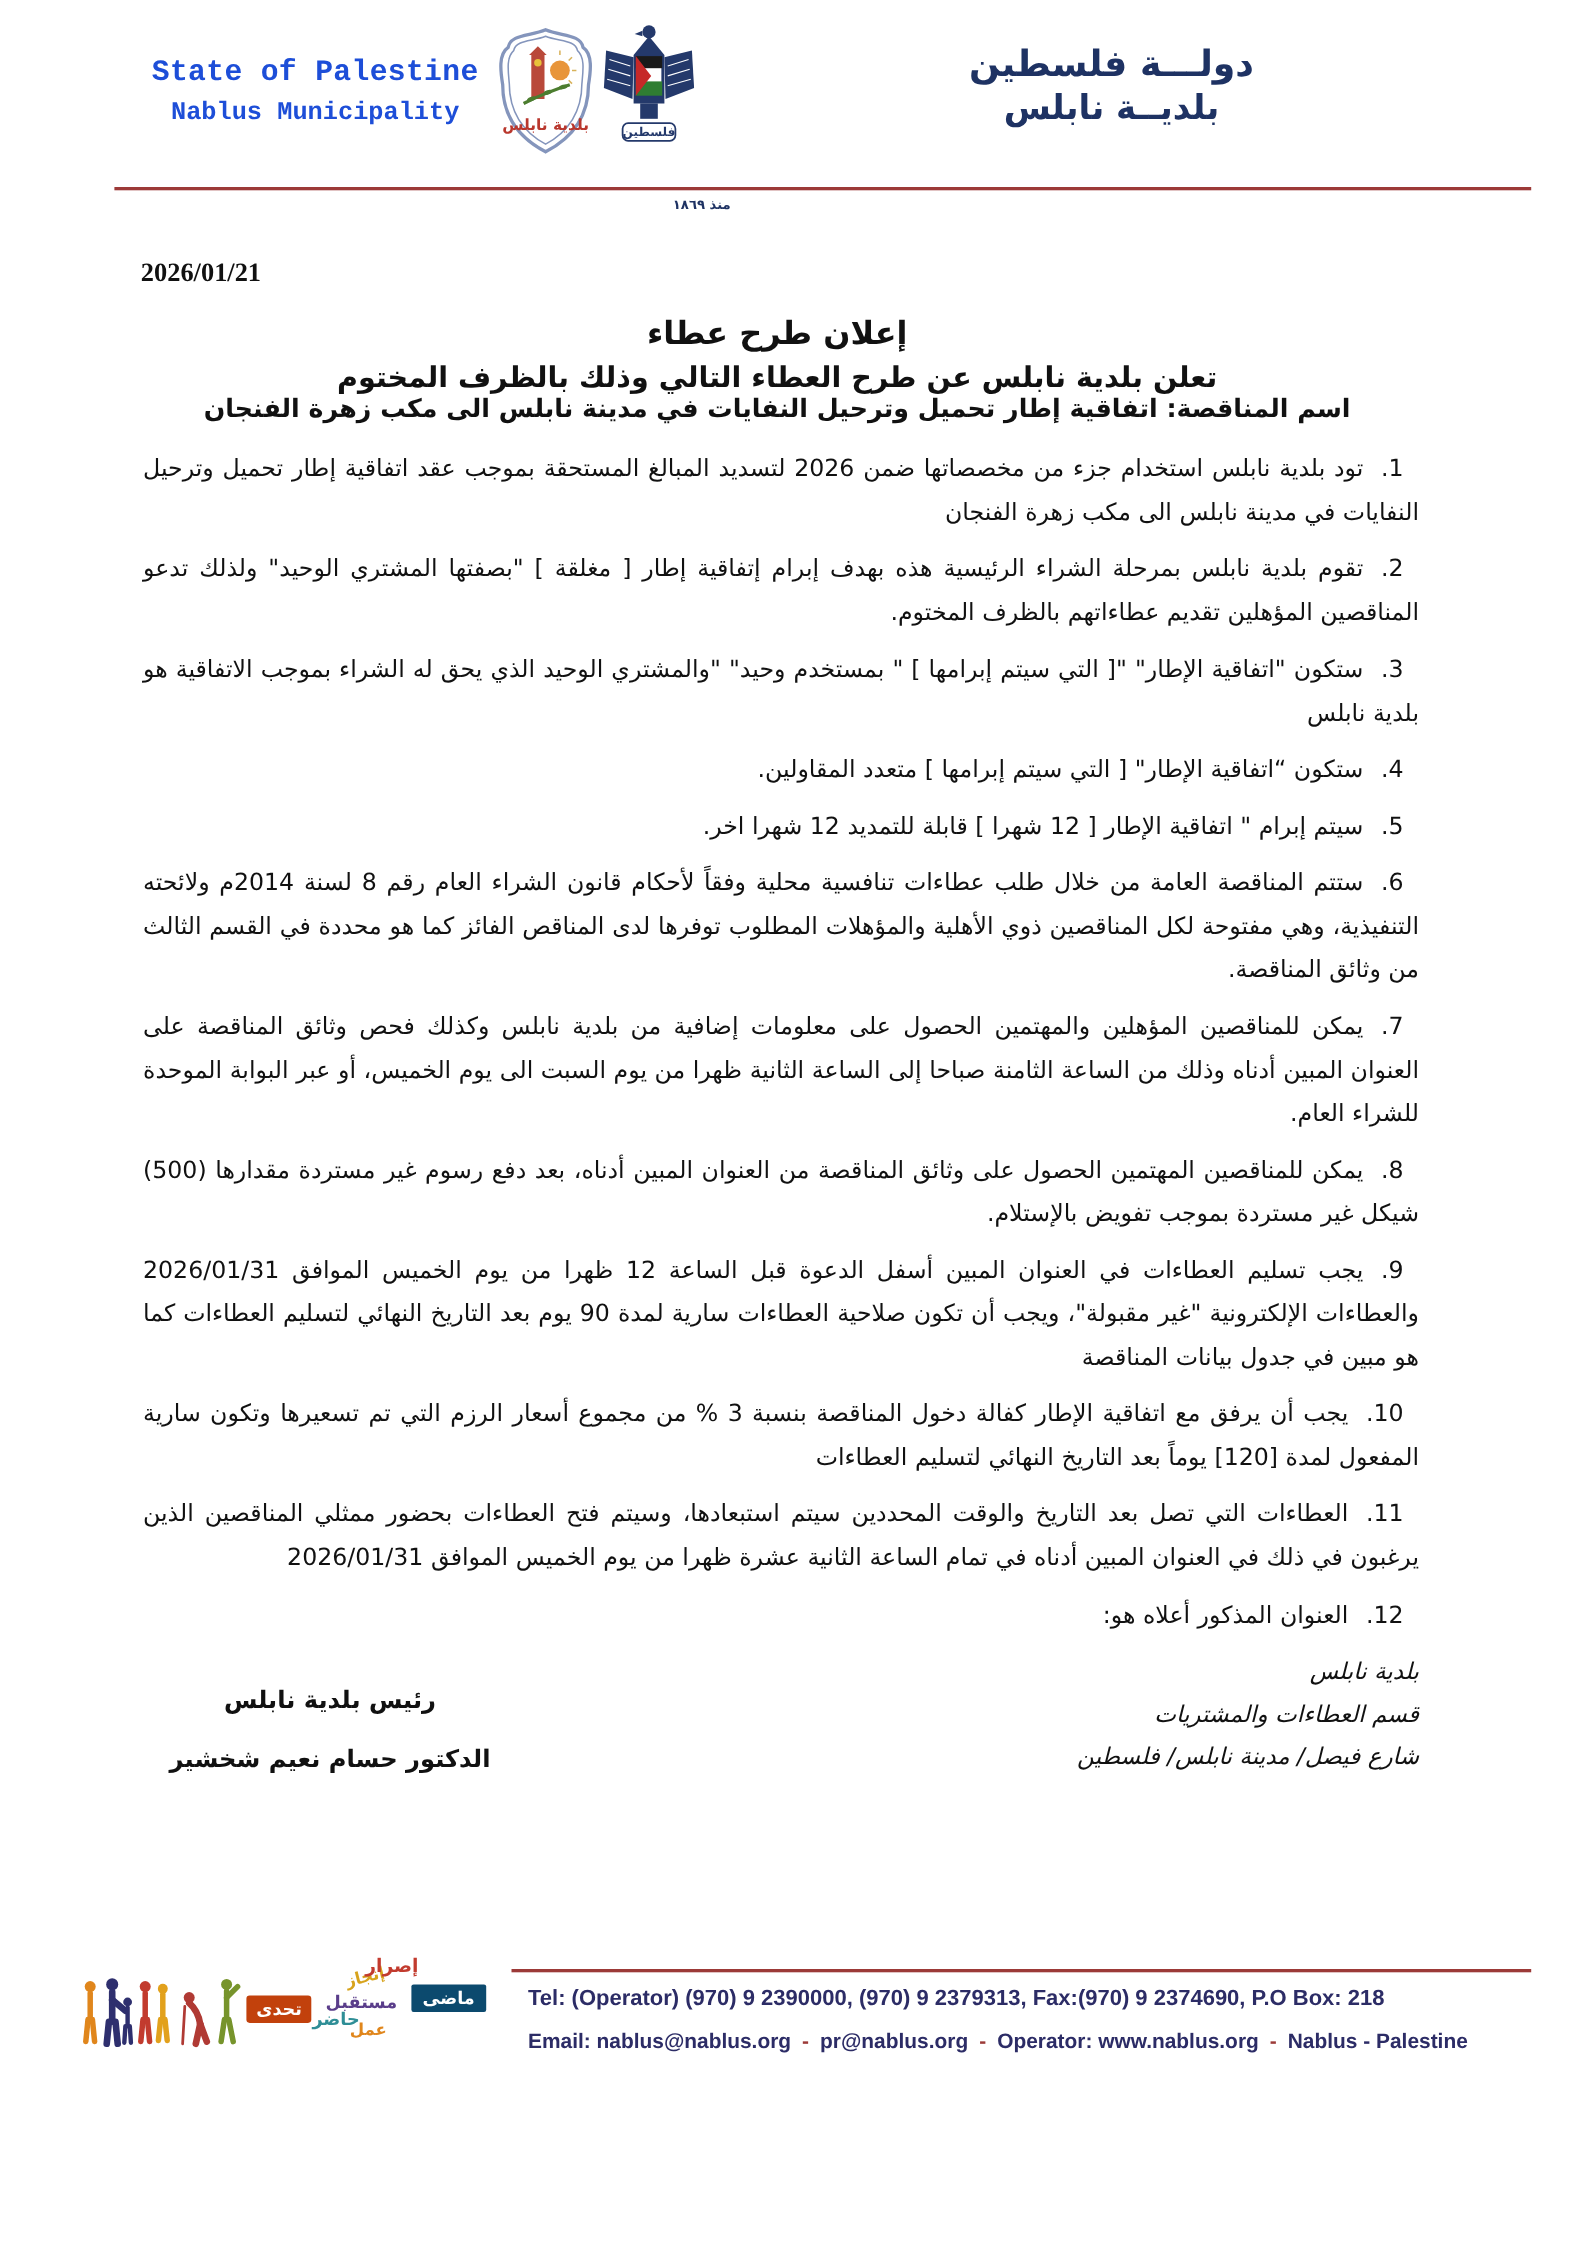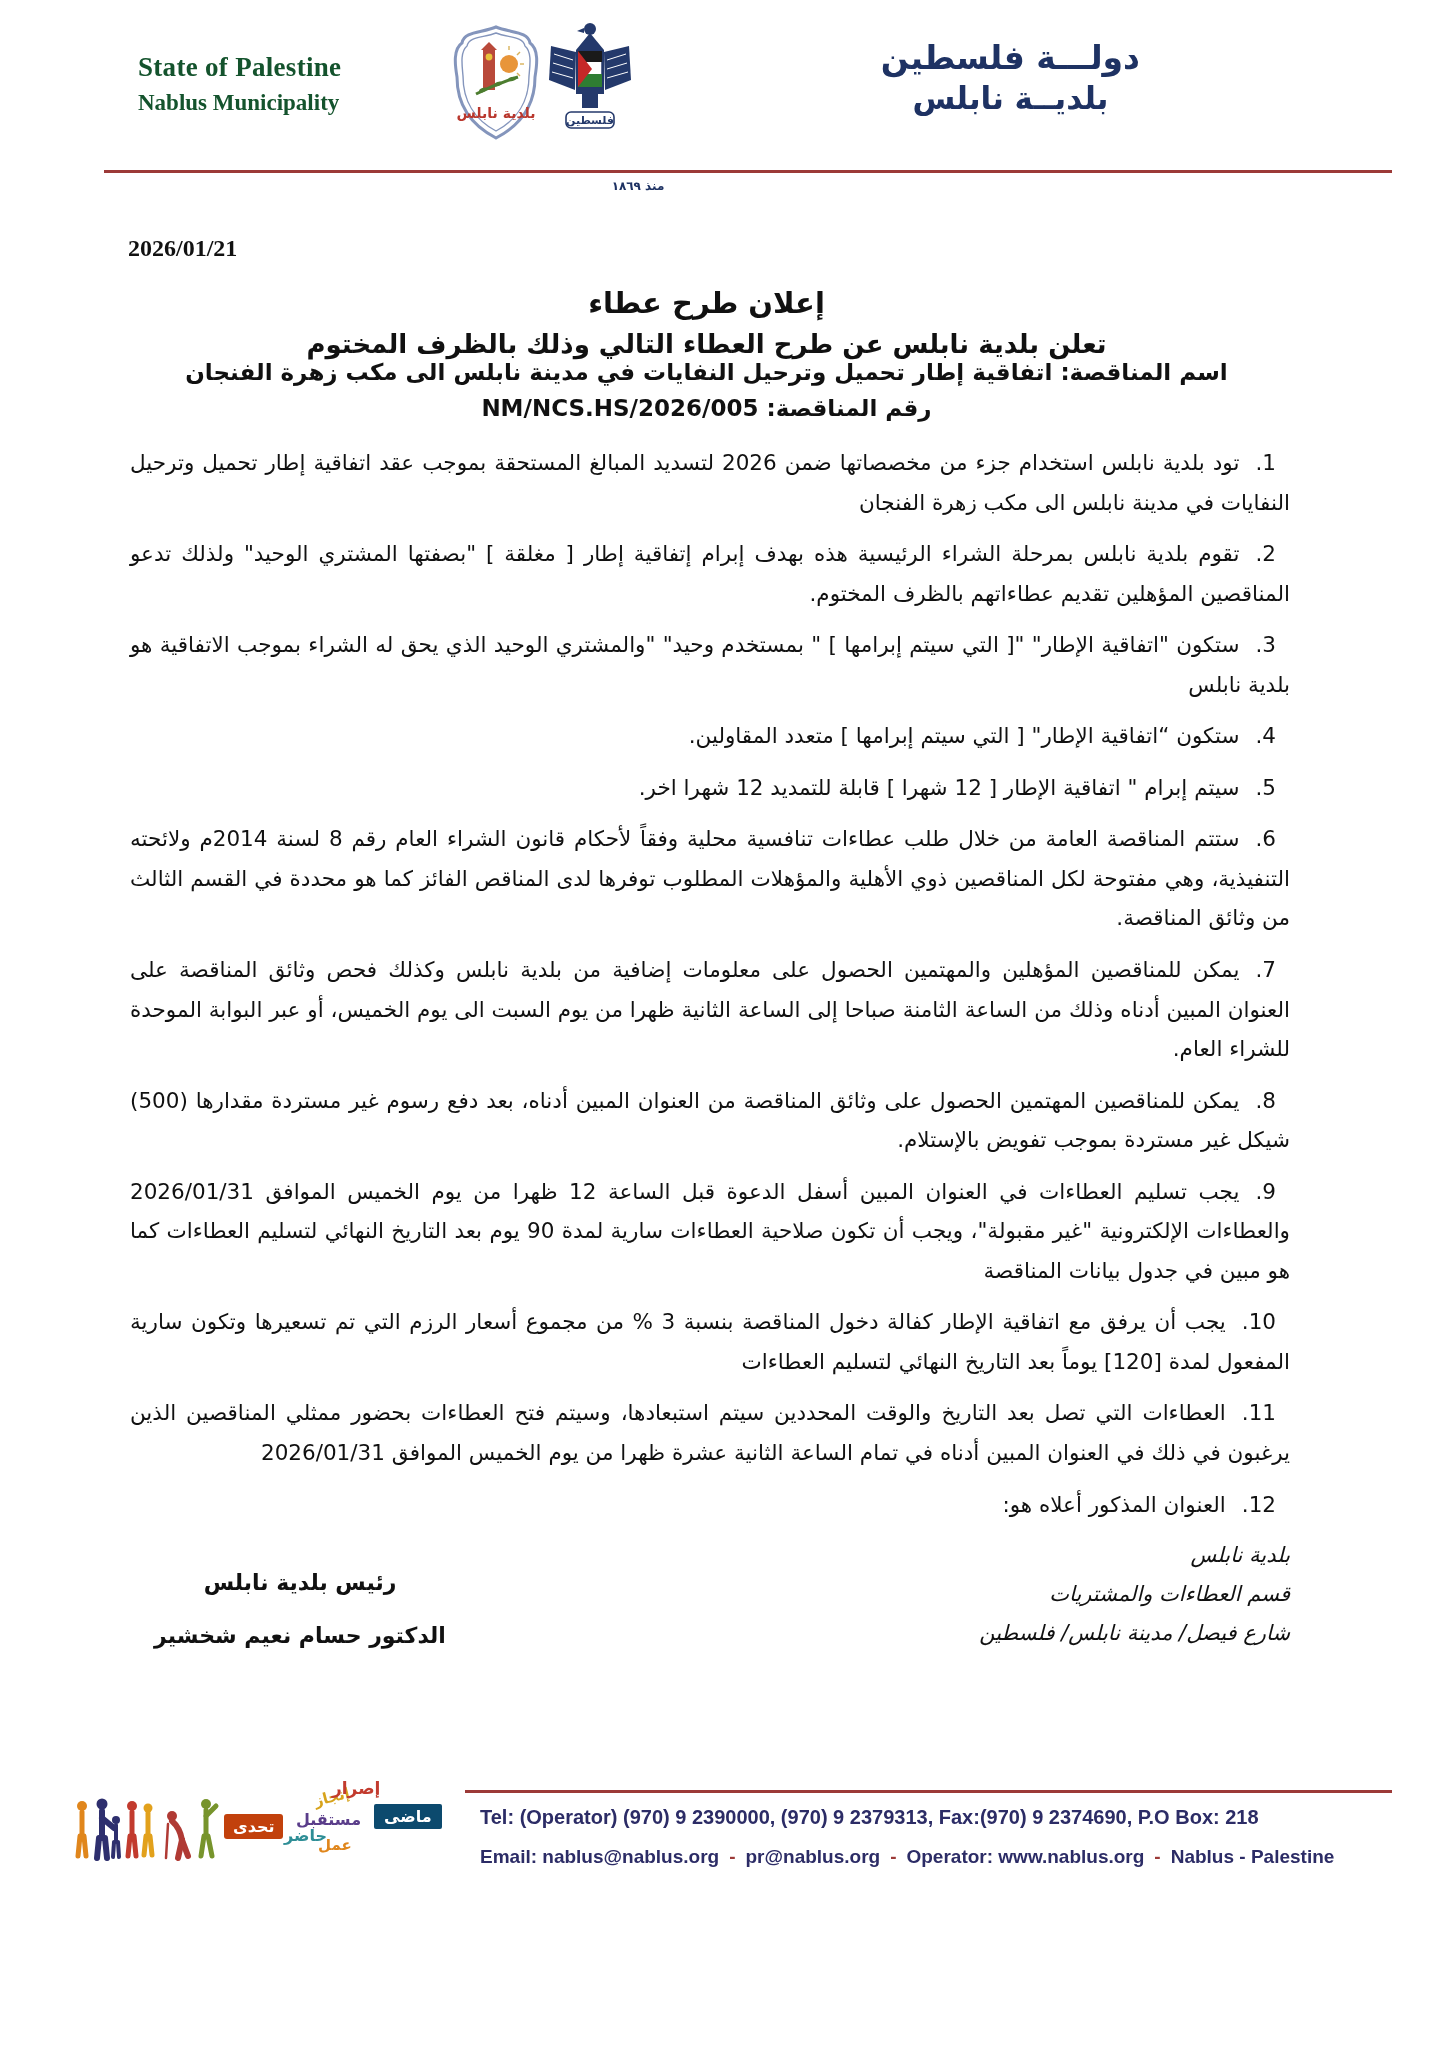--- a/index.html
+++ b/index.html
@@ -3,22 +3,22 @@
 <meta charset="utf-8">
 <style>
   html,body{margin:0;padding:0}
   body{
     width:1448px;height:2048px;position:relative;overflow:hidden;
     background:#ffffff;color:#111;
     font-family:"DejaVu Sans",sans-serif;
   }
   
   .header{position:relative;height:205px;}
-  .h-en{position:absolute;left:138px;top:52px;color:#14532d;
-        font-family:Liberation Serif, serif;font-weight:bold;}
+  .h-en{position:absolute;left:138px;top:52px;text-align:center;color:#1d4ed8;
+        font-family:Liberation Mono, monospace;font-weight:bold;}
   .h-en .l1{font-size:27px;letter-spacing:.3px;}
   .h-en .l2{font-size:23px;margin-top:7px;}
   .h-ar{position:absolute;right:308px;top:38px;text-align:center;color:#1e3263;
         font-weight:bold;direction:rtl;}
   .h-ar .l1{font-size:33px;}
   .h-ar .l2{font-size:31px;margin-top:3px;}
   .seal{position:absolute;left:450px;top:24px;}
   .coat{position:absolute;left:546px;top:18px;}
   .h-rule{position:absolute;left:104px;right:56px;top:170px;height:3px;background:#9c3a38;}
   .since{position:absolute;left:583px;top:179px;width:110px;text-align:center;
@@ -123,21 +123,20 @@
   <div class="h-rule"></div>
   <div class="since">منذ ١٨٦٩</div>
 </div>
 
 <div class="date">2026/01/21</div>
 
 <div class="titles">
   <div class="t1">إعلان طرح عطاء</div>
   <div class="t2">تعلن بلدية نابلس عن طرح العطاء التالي وذلك بالظرف المختوم</div>
   <div class="t3">اسم المناقصة: اتفاقية إطار تحميل وترحيل النفايات في مدينة نابلس الى مكب زهرة الفنجان</div>
-  <div class="t4">رقم المناقصة: NM/NCS.HS/2026/005</div>
 </div>
 
 <ol class="list" id="items-list">
   <li class="item"><span class="num">1.</span><span class="txt">تود بلدية نابلس استخدام جزء من مخصصاتها ضمن 2026 لتسديد المبالغ  المستحقة  بموجب عقد  اتفاقية إطار تحميل وترحيل  النفايات في مدينة نابلس الى مكب زهرة الفنجان</span></li>
 
   <li class="item"><span class="num">2.</span><span class="txt">تقوم بلدية نابلس بمرحلة الشراء الرئيسية هذه بهدف إبرام إتفاقية إطار [ مغلقة ] "بصفتها المشتري الوحيد" ولذلك تدعو المناقصين المؤهلين تقديم عطاءاتهم بالظرف المختوم.</span></li>
 
   <li class="item"><span class="num">3.</span><span class="txt">ستكون "اتفاقية الإطار" "[ التي سيتم إبرامها ] " بمستخدم وحيد" "والمشتري الوحيد الذي يحق له الشراء بموجب الاتفاقية هو بلدية نابلس</span></li>
 
   <li class="item"><span class="num">4.</span><span class="txt">ستكون “اتفاقية الإطار" [ التي سيتم إبرامها ] متعدد المقاولين.</span></li>

